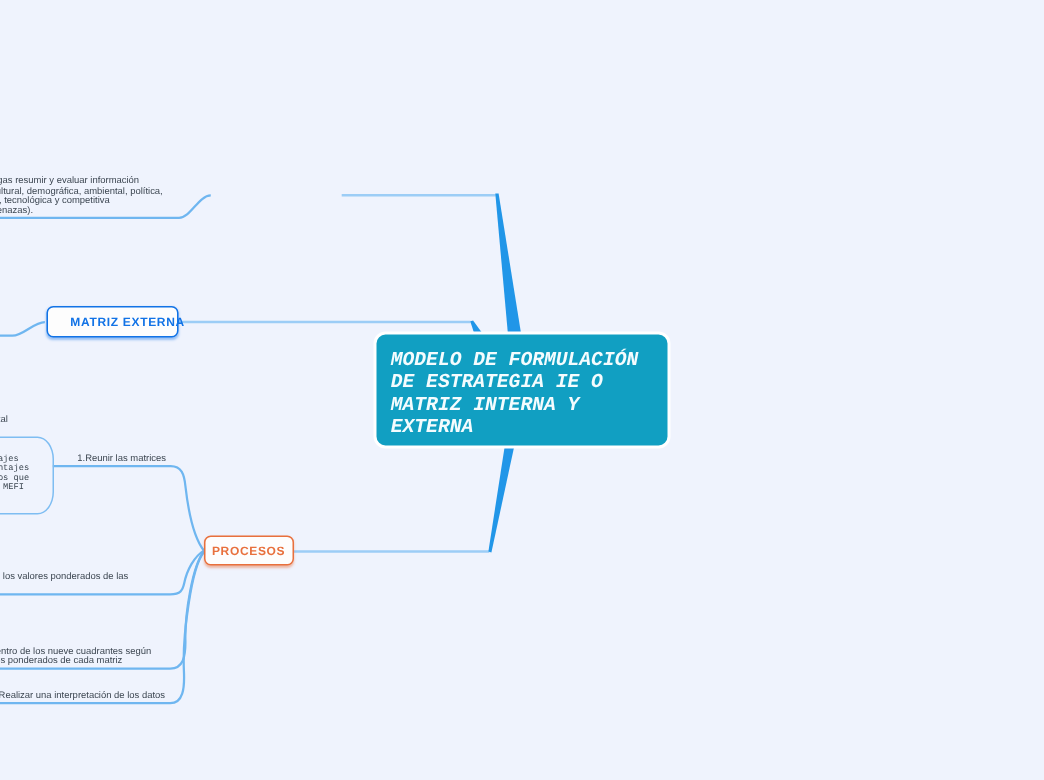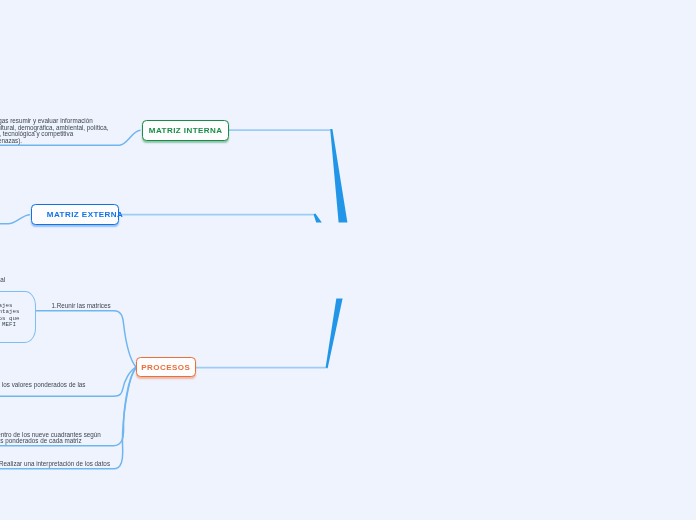--- a/index.html
+++ b/index.html
@@ -56,24 +56,27 @@
      <path d="M 117.8 214.7 L 313.8 214.7"></path>
      <path d="M 195 367.6 L 326.2 367.6"></path>
    </g>
    <g fill="#2196e8">
      <path d="M 330.2 129 L 332.4 129 L 347.4 222.5 L 338.6 222.5 Z"></path>
      <path d="M 313.5 214.2 L 315.4 213.6 L 321.8 222.5 L 316.2 222.5 Z"></path>
      <path d="M 336.3 298.6 L 342.6 298.6 L 327.6 368.4 L 325.6 367.6 Z"></path>
    </g>
  </svg>
 
+ <div id="central">
+   <div class="ctext">MODELO DE FORMULACIÓN
+DE ESTRATEGIA IE O
+MATRIZ INTERNA Y
+EXTERNA</div>
+ </div>
 
- <div class="nodebox" id="mi">
-   <span class="lbl">MATRIZ INTERNA</span>
- </div>
  <div class="nodebox" id="me">
    <span class="lbl">MATRIZ EXTERNA</span>
  </div>
  <div class="nodebox" id="pr">
    <span class="lbl">PROCESOS</span>
  </div>
 
  <div id="proc1box">
    <div class="btext">Reunir los puntajes
 totales y porcentajes

